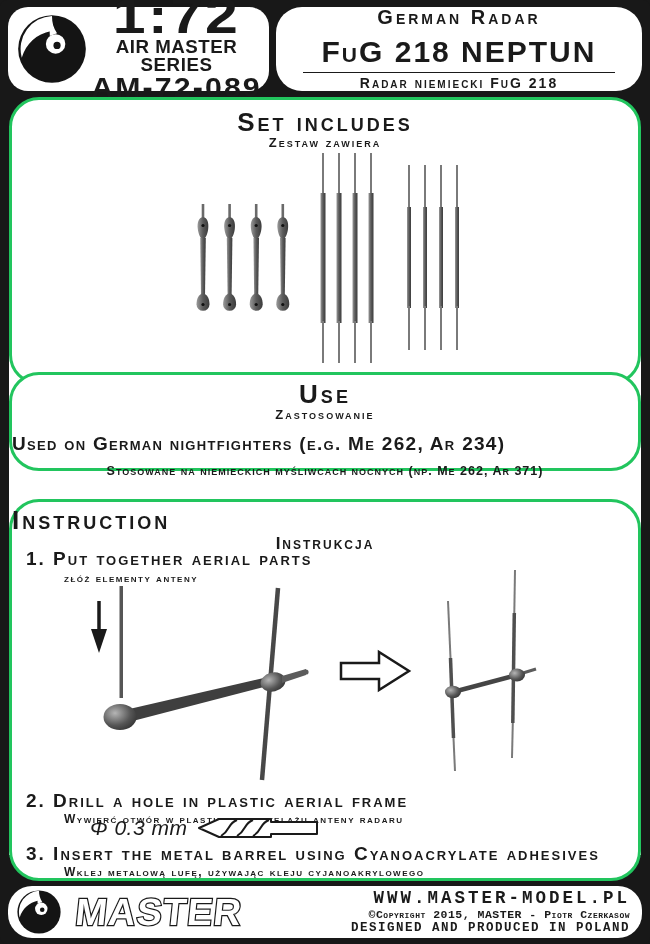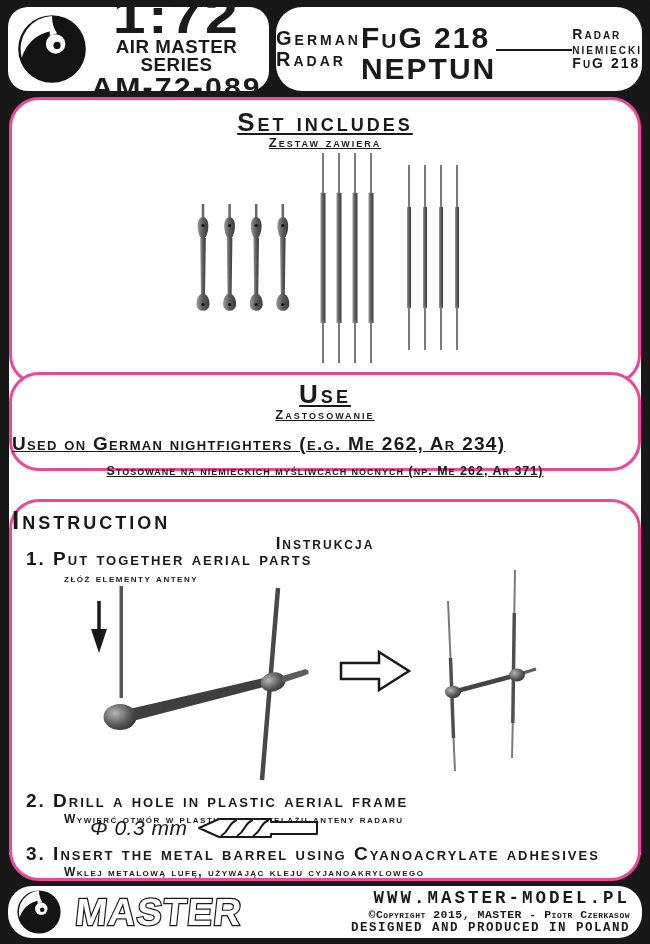--- a/index.html
+++ b/index.html
@@ -1,31 +1,31 @@
 <!DOCTYPE html>
 <html><head>
 <meta charset="utf-8">
 <style>
   html,body{margin:0;padding:0;background:#181818;}
   .page{position:relative;width:650px;height:944px;background:#181818;overflow:hidden;
         font-family:"Liberation Sans",sans-serif;color:#1a1a1a;border-radius:7px;}
   .white-strip{position:absolute;left:9px;top:128px;width:632px;height:727px;background:#fff;}
   .box{position:absolute;background:#fff;box-sizing:border-box;}
-  .bordered{border:3px solid #ec4899;border-radius:30px;text-decoration:underline;}
+  .bordered{border:3px solid #22c55e;border-radius:30px;}
   .sc{font-variant:small-caps;}
 
   
   .hdr-left{left:8px;top:7px;width:261px;height:84px;border-radius:20px;display:flex;align-items:center;}
   .hdr-left .logo{margin-left:8px;flex:0 0 auto;}
   .hl-text{flex:1;text-align:center;padding-right:4px;line-height:1;}
   .scale-num{font-size:50px;font-weight:700;letter-spacing:2px;line-height:.82;transform:scaleX(1.18);transform-origin:50% 50%;}
   .series{font-size:18px;font-weight:700;letter-spacing:.5px;margin-top:1px;transform:scaleX(1.04);transform-origin:50% 50%;}
   .code{font-size:28px;font-weight:700;letter-spacing:2px;line-height:1;transform:scaleX(1.08);transform-origin:50% 50%;}
 
-  .hdr-right{left:276px;top:7px;width:366px;height:84px;border-radius:26px;display:flex;
+  .hdr-right{left:276px;top:7px;width:366px;height:84px;border-radius:26px;display:flex;flex-direction:column;
              align-items:center;justify-content:center;line-height:1.05;}
   .hr-prefix{font-size:20px;font-weight:700;letter-spacing:3px;}
   .hr-title{font-size:30px;font-weight:700;letter-spacing:2px;margin-top:8px;}
   .hr-rule{width:312px;height:2px;background:#1a1a1a;margin:4px 0 3px;}
   .hr-sub{font-size:14px;font-weight:700;letter-spacing:2px;}
 
   
   .set-box{left:9px;top:97px;width:632px;height:288px;}
   .use-box{left:9px;top:372px;width:632px;height:99px;}
   .instr-box{left:9px;top:499px;width:632px;height:382px;}

